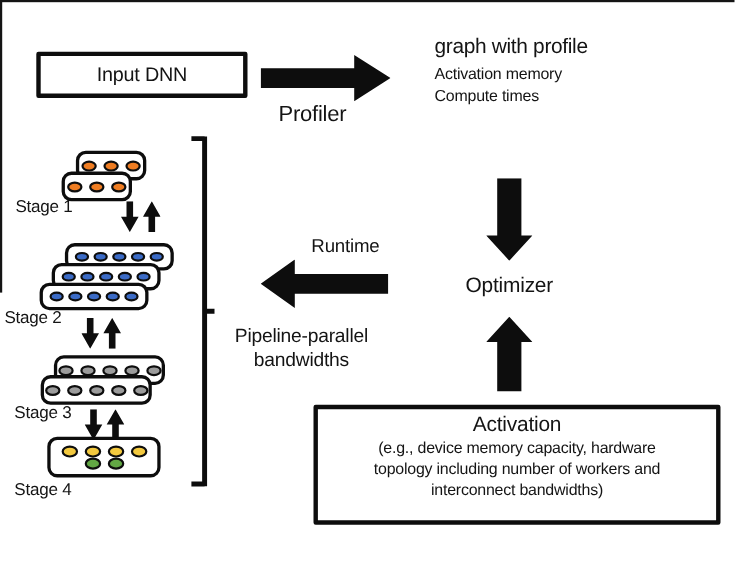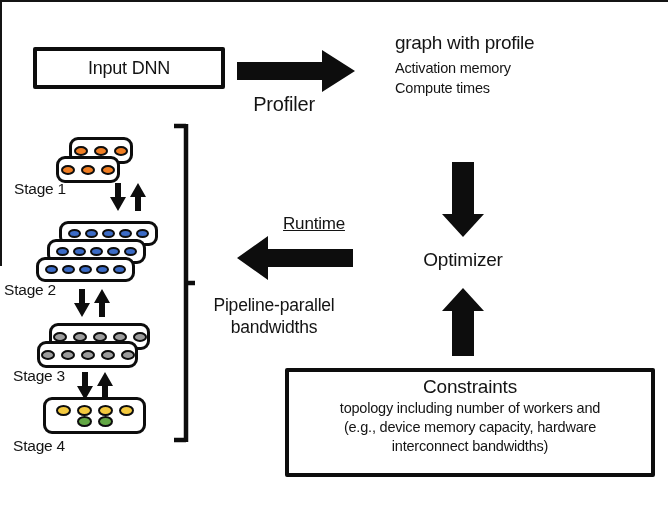--- a/index.html
+++ b/index.html
@@ -14,21 +14,21 @@
     box-sizing:border-box;background:#fff;border:4px solid #0d0d0d;border-radius:2px;
     display:flex;align-items:center;justify-content:center;
   }
   .input-dnn{left:33px;top:47px;width:192px;height:42px;font-size:18px;letter-spacing:-0.2px;}
   .constraints{left:285px;top:368px;width:370px;height:109px;flex-direction:column;justify-content:flex-start;padding-top:3px;}
   .constraints .c-title{font-size:19px;letter-spacing:-0.2px;line-height:24px;}
   .constraints .c-line{font-size:14.5px;line-height:19px;text-align:center;letter-spacing:-0.2px;}
   
   .lbl{position:absolute;text-align:center;letter-spacing:-0.2px;}
   .profiler-lbl{left:234px;top:93px;width:100px;font-size:20px;}
-  .runtime-lbl{left:264px;top:214px;width:100px;font-size:17px;text-decoration:underline;}
+  .runtime-lbl{left:264px;top:214px;width:100px;font-size:17px;}
   .optimizer-lbl{left:398px;top:249px;width:130px;font-size:19px;}
   .pipeline-lbl{left:199px;top:294px;width:150px;font-size:17.5px;line-height:22px;}
   .stage-lbl{position:absolute;font-size:15.5px;letter-spacing:-0.2px;text-align:left;}
   
   .gp{left:395px;top:30px;width:180px;text-align:left;}
   .gp .gp-title{font-size:19px;line-height:25px;letter-spacing:-0.3px;}
   .gp .gp-item{font-size:14.5px;line-height:20px;letter-spacing:-0.2px;margin-top:0px;}
   .gp .gp-items{margin-top:3px;}
   
   .card{
@@ -83,23 +83,23 @@
   <div class="lbl pipeline-lbl">
     <div>Pipeline-parallel</div>
     <div>bandwidths</div>
   </div>
 
   <svg class="abs" style="left:170px;top:123px;" width="30" height="320" viewBox="0 0 30 320">
     <path d="M4,3 H16 M16,1 V319 M16,160 H25 M4,317 H16" stroke="#0d0d0d" stroke-width="4.5" fill="none"></path>
   </svg>
 
   <div class="abs hardbox constraints">
-    <div class="c-title">Constraints</div>
+    <div class="c-title">Activation</div>
+    <div class="c-line">(e.g., device memory capacity, hardware</div>
     <div class="c-line">topology including number of workers and</div>
-    <div class="c-line">(e.g., device memory capacity, hardware</div>
     <div class="c-line">interconnect bandwidths)</div>
   </div>
 
   <div id="stages">
       <div class="card" style="left: 69px; top: 137px; width: 64px; height: 27px; z-index: 1;">
         <div class="rowwrap">
           <div class="dotrow">
             <span class="dot" style="width: 14px; height: 10px; background: rgb(239, 125, 34); margin: 0px 3px;"></span>
             <span class="dot" style="width: 14px; height: 10px; background: rgb(239, 125, 34); margin: 0px 3px;"></span>
             <span class="dot" style="width: 14px; height: 10px; background: rgb(239, 125, 34); margin: 0px 3px;"></span>

